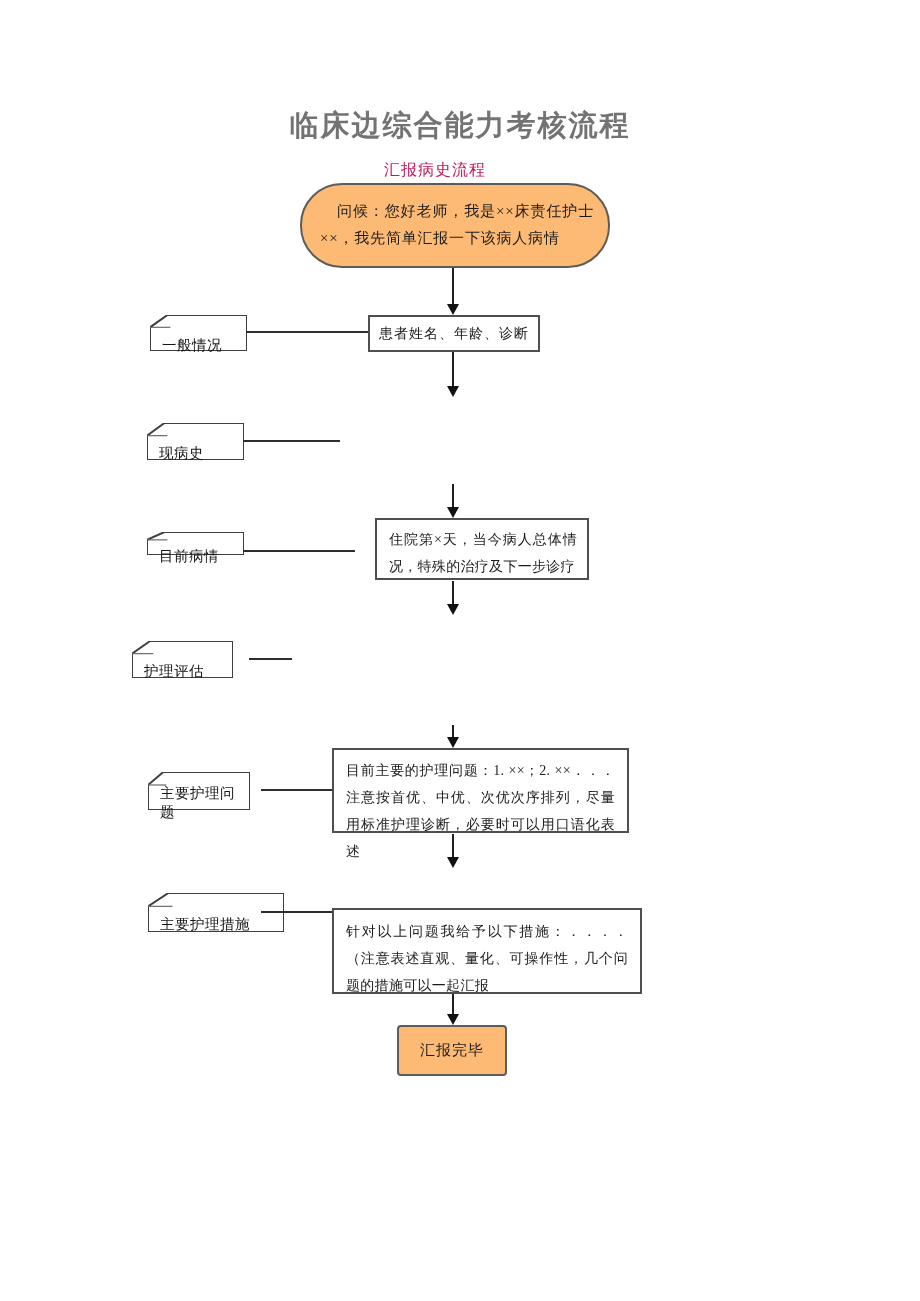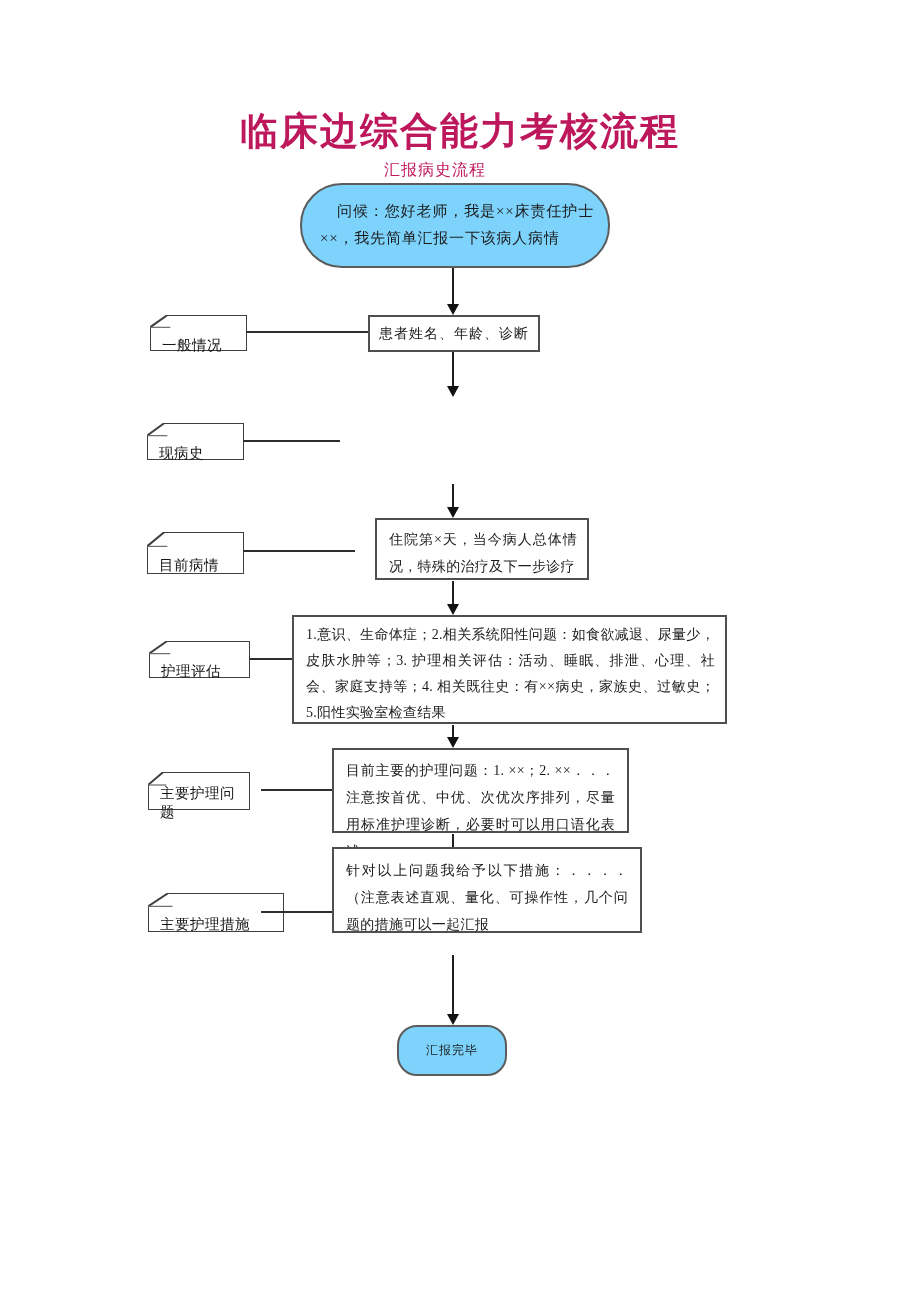--- a/index.html
+++ b/index.html
@@ -2,38 +2,38 @@
 <html><head>
 <meta charset="utf-8">
 <style>
   html,body{margin:0;padding:0;background:#ffffff;}
   #canvas{
     position:relative;width:920px;height:1301px;background:#ffffff;
     font-family:"Liberation Serif","DejaVu Serif",serif;color:#1b1b1b;overflow:hidden;
   }
   .page-title{
     position:absolute;top:106px;left:0;width:920px;text-align:center;
-    font-size:38px;font-weight:bold;letter-spacing:2px;color:#be185d;
+    font-size:29px;font-weight:bold;letter-spacing:2px;color:#737373;
   }
   .page-subtitle{
     position:absolute;top:160px;left:0;width:870px;text-align:center;
     font-size:16px;letter-spacing:1px;color:#be185d;
   }
   .stadium{
-    position:absolute;box-sizing:border-box;border:2px solid #5c5c5c;background:#7dd3fc;
+    position:absolute;box-sizing:border-box;border:2px solid #5c5c5c;background:#fdba74;
   }
   .start-node{left:300px;top:183px;width:310px;height:85px;border-radius:42px;}
   .start-text{
     padding:13px 14px 0 18px;text-indent:17px;font-size:15px;letter-spacing:0.8px;
     line-height:27px;text-align:justify;
   }
   .end-node{
-    left:397px;top:1025px;width:110px;height:51px;border-radius:20px;
+    left:397px;top:1025px;width:110px;height:51px;border-radius:4px;
     display:flex;align-items:center;justify-content:center;
-    font-size:12px;letter-spacing:1px;
+    font-size:15px;letter-spacing:1px;
   }
   .box{
     position:absolute;box-sizing:border-box;border:2px solid #4f4f4f;background:#fff;
   }
   .boxtext{
     font-size:14px;letter-spacing:0.3px;text-align:justify;color:#1b1b1b;
   }
   .center-text{display:flex;align-items:center;justify-content:center;height:100%;
     text-align:center;letter-spacing:1px;border-radius:11px;}
   .hline{position:absolute;height:2px;background:#2e2e2e;}
@@ -110,43 +110,40 @@
 
   <div class="tab" style="left:147px;top:423px;width:97px;height:37px">
     <svg viewBox="0 0 100 38" preserveAspectRatio="none">
         <polygon points="0,13 18,0 100,0 100,38 0,38"></polygon>
         <line x1="0" y1="13" x2="21" y2="13"></line>
       </svg>
     <span class="tab-label">现病史</span>
   </div>
   <div class="hline" style="left:243px;top:440px;width:97px"></div>
 
-  <div class="tab" style="left:147px;top:532px;width:97px;height:42px">
+  <div class="tab" style="left:147px;top:532px;width:97px;height:23px">
     <svg viewBox="0 0 100 38" preserveAspectRatio="none">
         <polygon points="0,13 18,0 100,0 100,38 0,38"></polygon>
         <line x1="0" y1="13" x2="21" y2="13"></line>
       </svg>
     <span class="tab-label">目前病情</span>
   </div>
   <div class="hline" style="left:243px;top:550px;width:112px"></div>
   <div class="box" style="left:375px;top:518px;width:214px;height:62px;padding:6px 10px 0 12px">
     <div class="boxtext" style="line-height:27px">住院第×天，当今病人总体情况，特殊的治疗及下一步诊疗</div>
   </div>
 
-  <div class="tab" style="left:149px;top:641px;width:101px;height:37px">
+  <div class="tab" style="left:132px;top:641px;width:101px;height:37px">
     <svg viewBox="0 0 100 38" preserveAspectRatio="none">
         <polygon points="0,13 18,0 100,0 100,38 0,38"></polygon>
         <line x1="0" y1="13" x2="21" y2="13"></line>
       </svg>
     <span class="tab-label">护理评估</span>
   </div>
   <div class="hline" style="left:249px;top:658px;width:43px"></div>
-  <div class="box" style="left:292px;top:615px;width:435px;height:109px;padding:5px 10px 0 12px">
-    <div class="boxtext" style="line-height:26px">1.意识、生命体症；2.相关系统阳性问题：如食欲减退、尿量少，皮肤水肿等；3. 护理相关评估：活动、睡眠、排泄、心理、社会、家庭支持等；4. 相关既往史：有××病史，家族史、过敏史；5.阳性实验室检查结果</div>
-  </div>
 
   <div class="tab" style="left:148px;top:772px;width:102px;height:38px">
     <svg viewBox="0 0 100 38" preserveAspectRatio="none">
         <polygon points="0,13 15,0 100,0 100,38 0,38"></polygon>
         <line x1="0" y1="13" x2="18" y2="13"></line>
       </svg>
     <span class="tab-label">主要护理问题</span>
   </div>
   <div class="hline" style="left:261px;top:789px;width:71px"></div>
   <div class="box" style="left:332px;top:748px;width:297px;height:85px;padding:7px 12px 0 12px">
@@ -154,21 +151,21 @@
   </div>
 
   <div class="tab" style="left:148px;top:893px;width:136px;height:39px">
     <svg viewBox="0 0 100 38" preserveAspectRatio="none">
         <polygon points="0,13 15,0 100,0 100,38 0,38"></polygon>
         <line x1="0" y1="13" x2="18" y2="13"></line>
       </svg>
     <span class="tab-label">主要护理措施</span>
   </div>
   <div class="hline" style="left:261px;top:911px;width:71px"></div>
-  <div class="box" style="left:332px;top:847px;width:310px;height:86px;padding:8px 12px 0 12px">
+  <div class="box" style="left:332px;top:908px;width:310px;height:86px;padding:8px 12px 0 12px">
     <div class="boxtext" style="line-height:27px">针对以上问题我给予以下措施：．．．．（注意表述直观、量化、可操作性，几个问题的措施可以一起汇报</div>
   </div>
 
   <div class="stadium end-node">
     <span>汇报完毕</span>
   </div>
 
 </div>
 
 </body></html>

